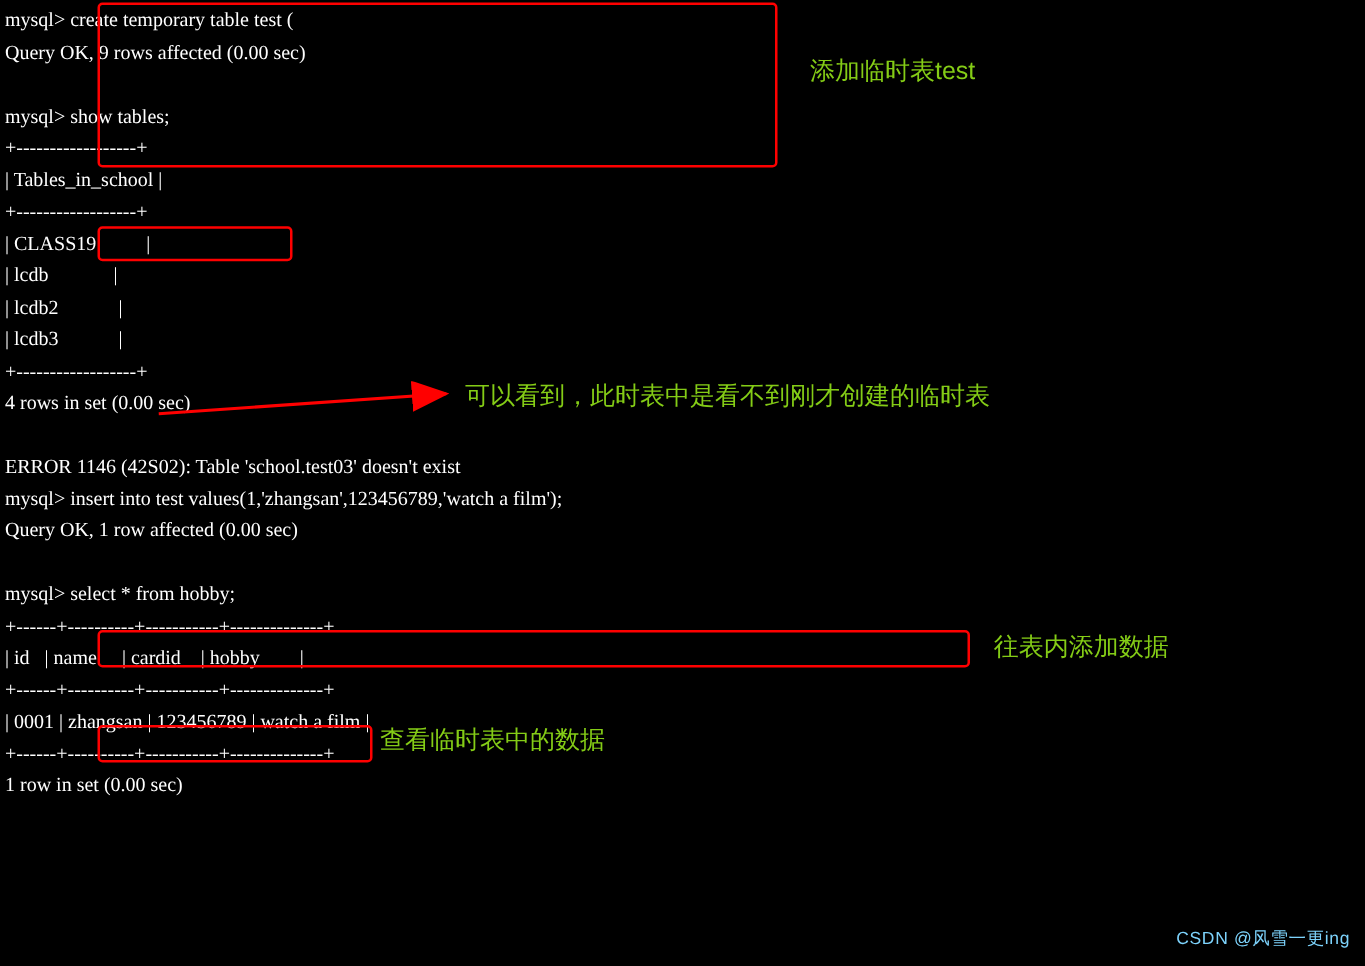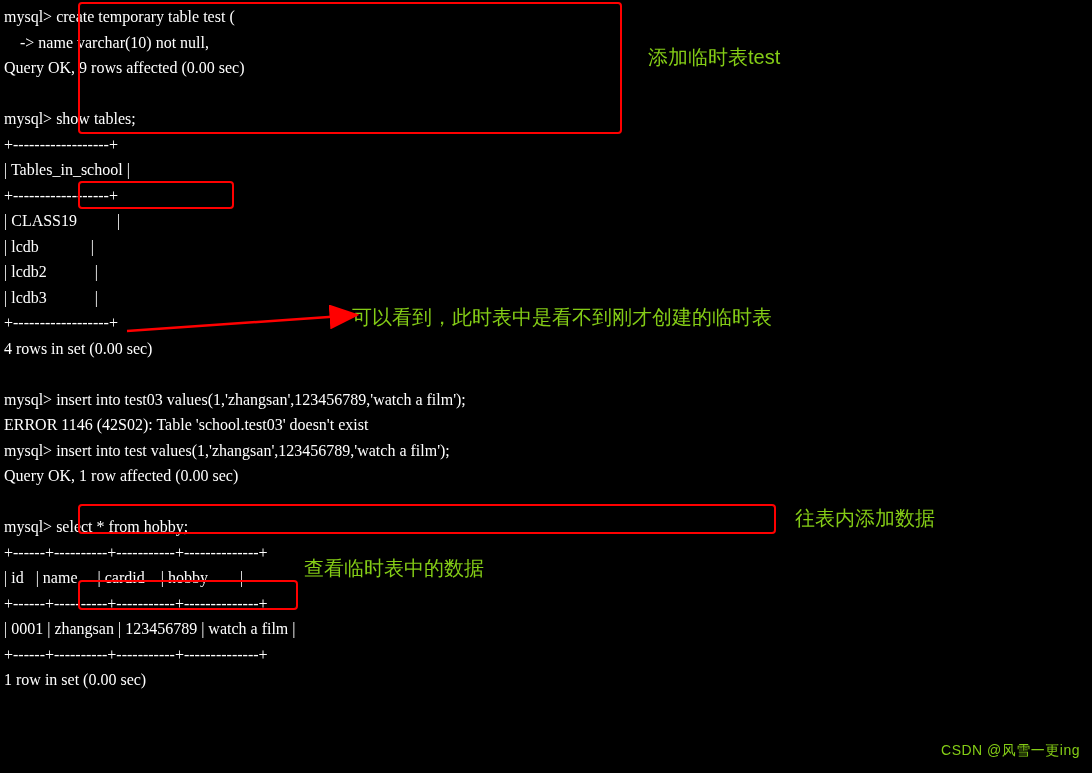--- a/index.html
+++ b/index.html
@@ -32,68 +32,66 @@
     white-space: nowrap;
   }
   .arrow {
     position: absolute;
     pointer-events: none;
   }
   .watermark {
     position: absolute;
     right: 12px;
     bottom: 10px;
-    color: #84cc16;
+    color: #7dd3fc;
     font-family: "Microsoft YaHei", sans-serif;
     font-size: 14px;
     letter-spacing: 0.5px;
   }
 </style>
 </head>
 <body>
 
 <div>
   <div class="line"><span>mysql&gt; </span><span>create temporary table test (</span></div>
-  <div class="line"><span>    -&gt; </span><span>name varchar(10) not null,</span></div>
   <div class="line">Query OK, 9 rows affected (0.00 sec)</div>
   <div class="line">&nbsp;</div>
   <div class="line"><span>mysql&gt; </span><span>show tables;</span></div>
   <div class="line">+------------------+</div>
   <div class="line">| Tables_in_school |</div>
   <div class="line">+------------------+</div>
   <div class="line">| CLASS19          |</div>
   <div class="line">| lcdb             |</div>
   <div class="line">| lcdb2            |</div>
   <div class="line">| lcdb3            |</div>
   <div class="line">+------------------+</div>
   <div class="line">4 rows in set (0.00 sec)</div>
   <div class="line">&nbsp;</div>
-  <div class="line"><span>mysql&gt; </span><span>insert into test03 values(1,'zhangsan',123456789,'watch a film');</span></div>
   <div class="line">ERROR 1146 (42S02): Table 'school.test03' doesn't exist</div>
   <div class="line"><span>mysql&gt; </span><span>insert into test values(1,'zhangsan',123456789,'watch a film');</span></div>
   <div class="line">Query OK, 1 row affected (0.00 sec)</div>
   <div class="line">&nbsp;</div>
   <div class="line"><span>mysql&gt; </span><span>select * from hobby;</span></div>
   <div class="line">+------+----------+-----------+--------------+</div>
   <div class="line">| id   | name     | cardid    | hobby        |</div>
   <div class="line">+------+----------+-----------+--------------+</div>
   <div class="line">| 0001 | zhangsan | 123456789 | watch a film |</div>
   <div class="line">+------+----------+-----------+--------------+</div>
   <div class="line">1 row in set (0.00 sec)</div>
 </div>
 
 <div class="redbox" style="left:78px; top:2px; width:540px; height:128px;"></div>
 <div class="redbox" style="left:78px; top:181px; width:152px; height:24px;"></div>
 <div class="redbox" style="left:78px; top:504px; width:694px; height:26px;"></div>
 <div class="redbox" style="left:78px; top:580px; width:216px; height:26px;"></div>
 
 <div class="anno" style="left:648px; top:45px;">添加临时表test</div>
-<div class="anno" style="left:352px; top:305px;text-align:right;">可以看到，此时表中是看不到刚才创建的临时表</div>
+<div class="anno" style="left:372px; top:305px;text-align:right;">可以看到，此时表中是看不到刚才创建的临时表</div>
 <div class="anno" style="left:795px; top:506px;">往表内添加数据</div>
-<div class="anno" style="left:304px; top:556px;">查看临时表中的数据</div>
+<div class="anno" style="left:304px; top:580px;">查看临时表中的数据</div>
 
 <svg class="arrow" style="left:125px; top:305px; width:240px; height:40px;" viewBox="0 0 240 40">
   <defs>
     <marker id="ah" markerWidth="12" markerHeight="10" refX="11" refY="5" orient="auto">
       <polygon points="0 0, 12 5, 0 10" fill="#f00"></polygon>
     </marker>
   </defs>
   <line x1="2" y1="26" x2="232" y2="10" stroke="#f00" stroke-width="2.5" marker-end="url(#ah)"></line>
 </svg>
 

